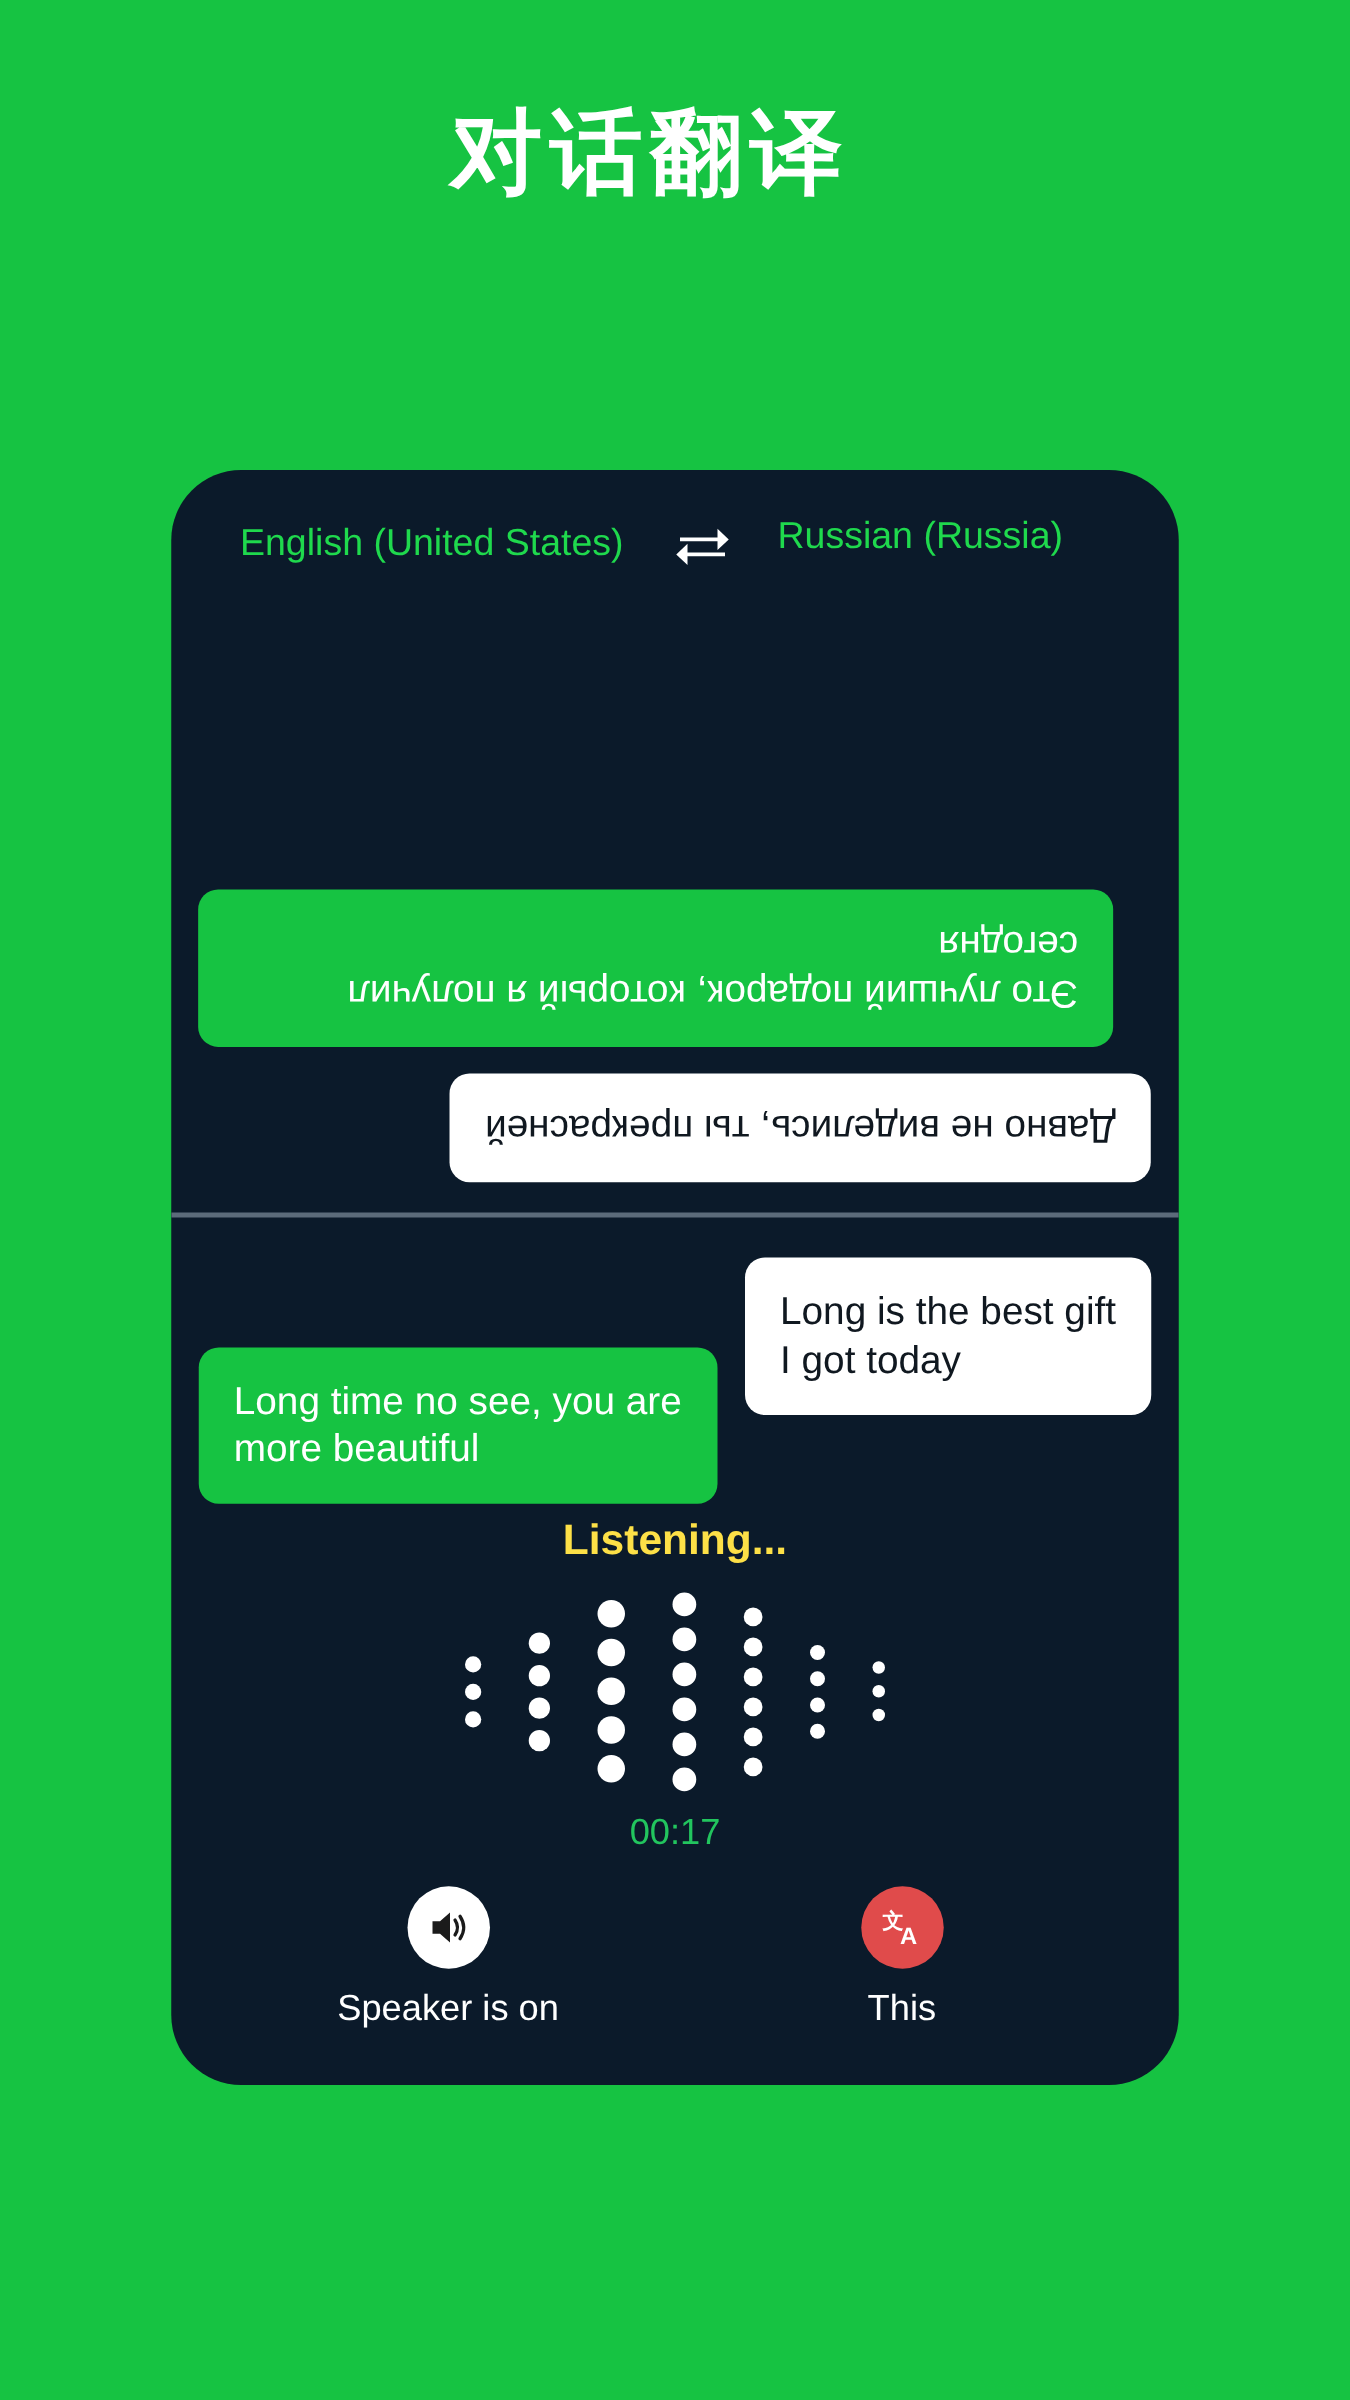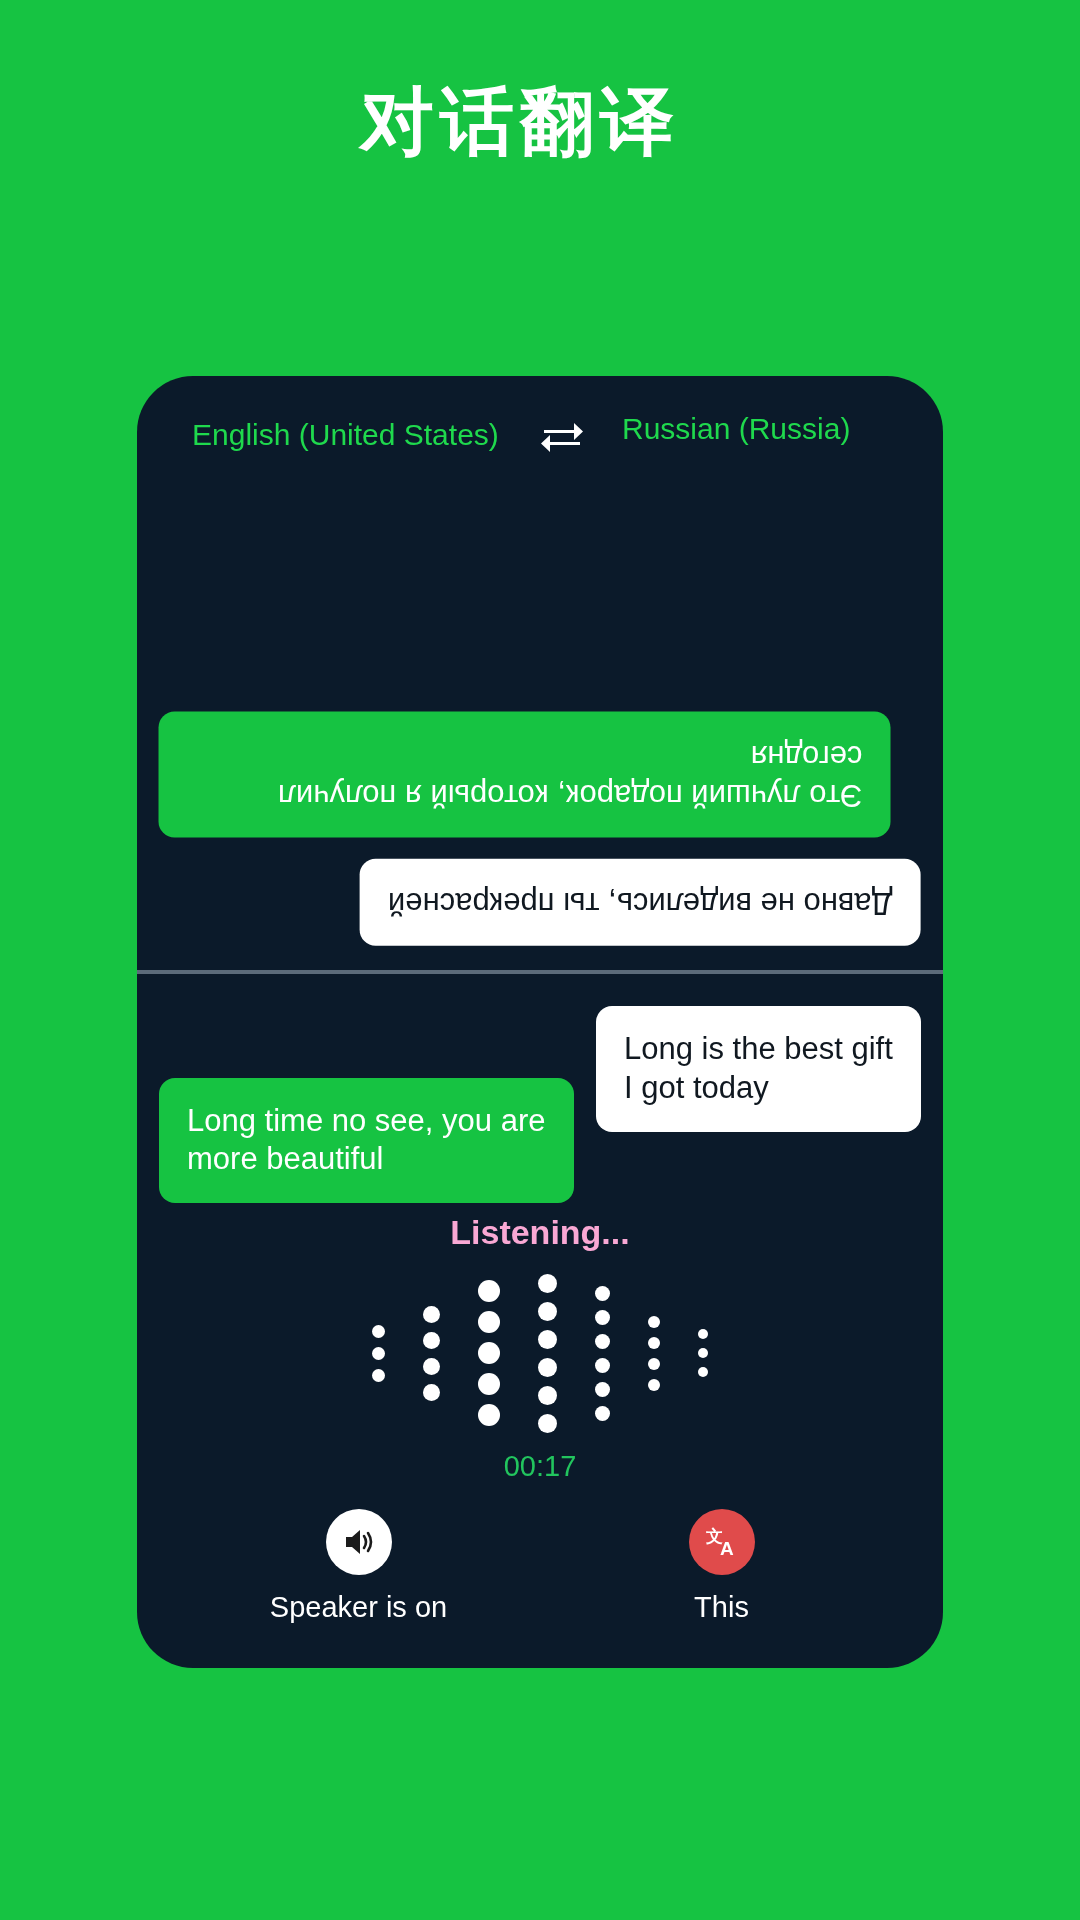--- a/index.html
+++ b/index.html
@@ -124,21 +124,21 @@
 
   
   .recorder {
     flex: 0 0 auto;
     padding-top: 10px;
     display: flex;
     flex-direction: column;
     align-items: center;
   }
   .listening-label {
-    color: #f9a8d4;
+    color: #fde047;
     font-size: 34px;
     font-weight: bold;
     margin-bottom: 26px;
   }
   .viz {
     display: flex;
     align-items: center;
     justify-content: center;
     gap: 38px;
     height: 150px;

